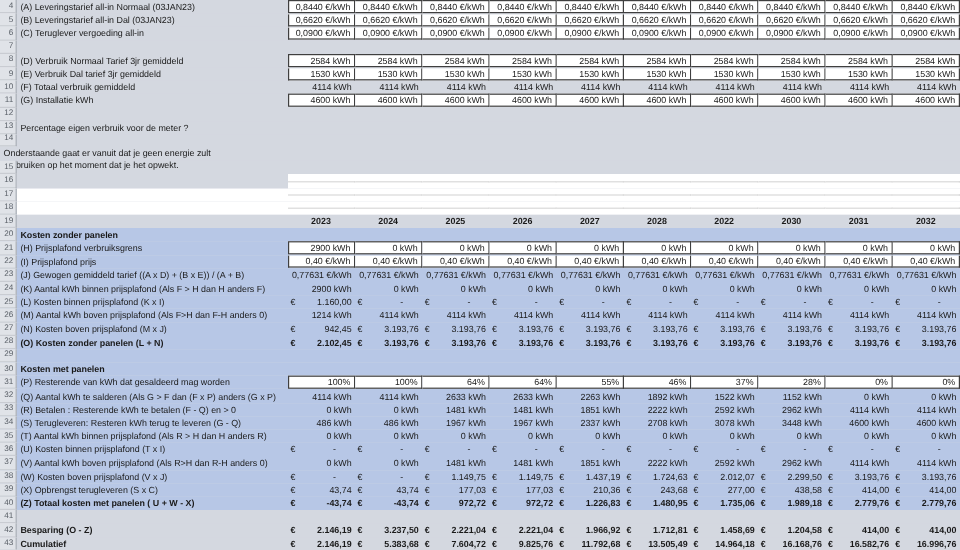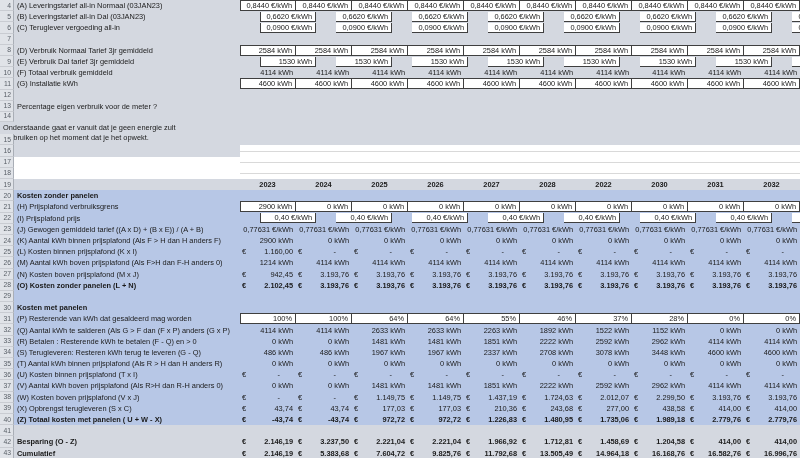--- a/index.html
+++ b/index.html
@@ -34,21 +34,21 @@
   .row.label-canvas .label-cell{background:var(--canvas,#d4d8e0);}
   .cells{display:flex;flex:1;align-items:center;}
   .cell{
     width:56px;flex:none;box-sizing:border-box;
     font-size:7.4px;display:flex;align-items:center;justify-content:flex-end;
     padding:0 3px 0 2px;overflow:hidden;
   }
   .row.bg-white .cell{border-right:1px solid var(--grid,#dcdcdc);border-bottom:1px solid var(--grid,#dcdcdc);background:var(--white,#fff);}
   .cell.input{background:var(--white,#ffffff);border:1px solid var(--inputBorder,#3f3f3f);border-left:none;}
   .cell.input.first{border-left:1px solid var(--inputBorder,#3f3f3f);}
-  .cell.input.midg{border-top:none;margin-left:20px;}
+  .cell.input.midg{border-top:none;}
   .cell.euro{justify-content:space-between;}
   .amt.dash{margin-right:13px;}
   .row.years .cell{justify-content:center;font-weight:bold;}
   .row.bold .label-cell,.row.bold .cell{font-weight:bold;}
 </style>
 </head>
 <body>
 
 <div class="sheet">
   <div>

